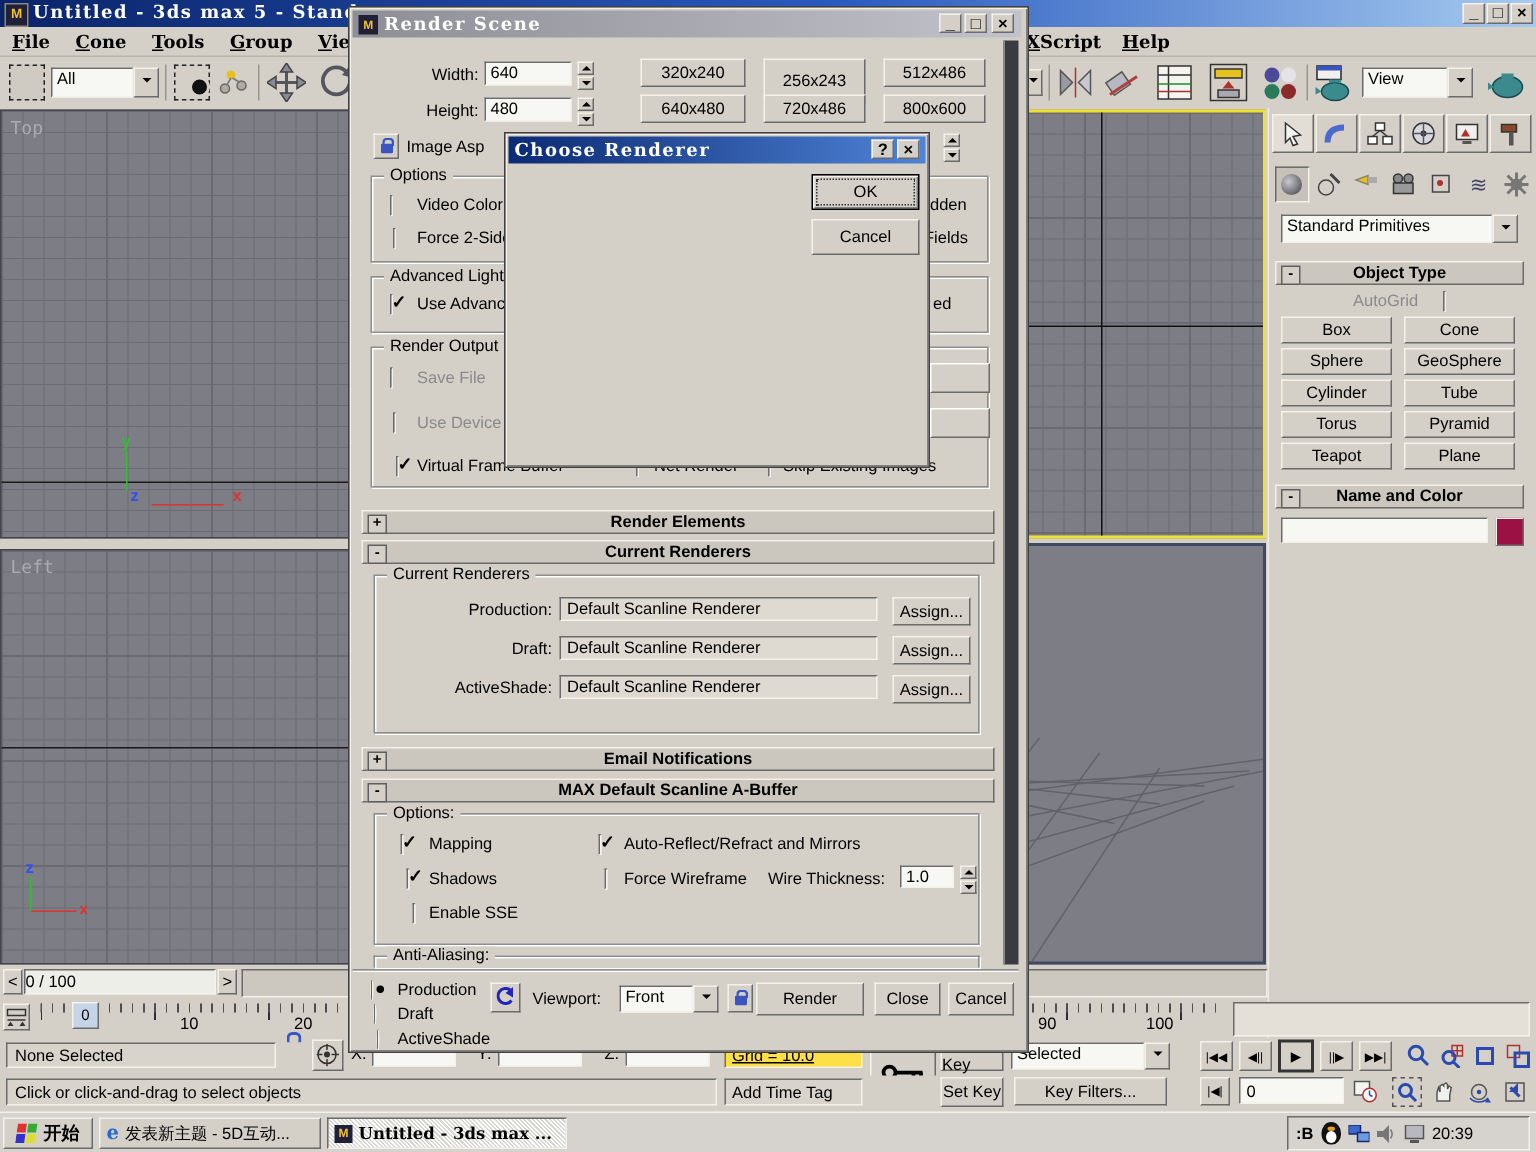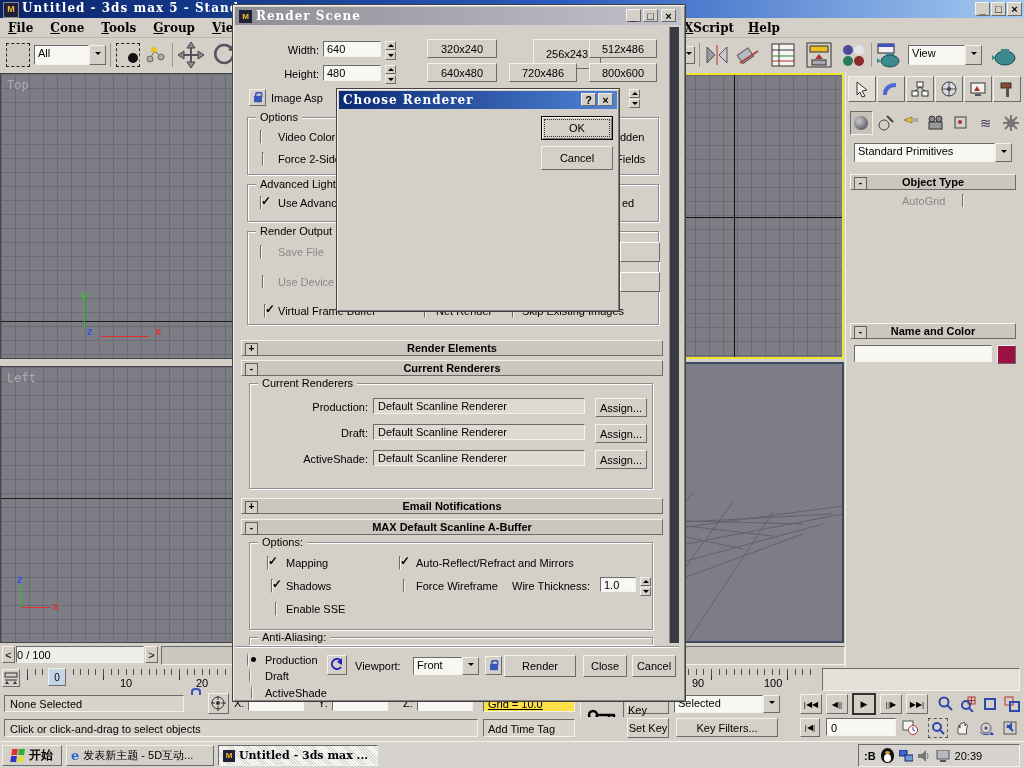--- a/index.html
+++ b/index.html
@@ -335,20 +335,32 @@
     </div>
 
     <div class="roll r a" style="left:4px;top:102px;width:166px;height:16px;">
       <span class="pm">-</span>
       <span>Object Type</span>
     </div>
     <div class="a" style="left:4px;top:122px;width:166px;height:16px;">
       <span class="a lblgray" style="left:52px;top:1px;">AutoGrid</span>
       <span class="cb a" style="left:112px;top:1px;background:#d4d0c8;"></span>
     </div>
+    <div class="a" style="left:8px;top:139px;width:166px;height:106px;">
+      <span class="btn r a" style="left:0;top:0;width:74px;height:18px;">Box</span>
+      <span class="btn r a" style="left:82px;top:0;width:74px;height:18px;">Cone</span>
+      <span class="btn r a" style="left:0;top:21px;width:74px;height:18px;">Sphere</span>
+      <span class="btn r a" style="left:82px;top:21px;width:74px;height:18px;">GeoSphere</span>
+      <span class="btn r a" style="left:0;top:42px;width:74px;height:18px;">Cylinder</span>
+      <span class="btn r a" style="left:82px;top:42px;width:74px;height:18px;">Tube</span>
+      <span class="btn r a" style="left:0;top:63px;width:74px;height:18px;">Torus</span>
+      <span class="btn r a" style="left:82px;top:63px;width:74px;height:18px;">Pyramid</span>
+      <span class="btn r a" style="left:0;top:84px;width:74px;height:18px;">Teapot</span>
+      <span class="btn r a" style="left:82px;top:84px;width:74px;height:18px;">Plane</span>
+    </div>
 
     <div class="roll r a" style="left:4px;top:251px;width:166px;height:16px;">
       <span class="pm">-</span>
       <span>Name and Color</span>
     </div>
     <div class="wfld s a" style="left:8px;top:273px;width:138px;height:17px;"></div>
     <div class="a r" style="left:151px;top:273px;width:17px;height:17px;background:#9c1144;"></div>
   </div>
 
   <div class="a" style="left:0;top:644px;width:845px;height:22px;background:#d4d0c8;">
@@ -562,21 +574,21 @@
     <span class="wfld s a" style="left:90px;top:60px;width:58px;height:16px;padding:1px 3px;">480</span>
     <span class="spin a" style="left:152px;top:60px;">
         <span class="sb">
           <span class="tu"></span>
         </span>
         <span class="sb">
           <span class="td"></span>
         </span>
       </span>
     <span class="btn r a" style="left:194px;top:34px;width:70px;height:19px;">320x240</span>
-    <span class="btn r a" style="left:276px;top:34px;width:68px;height:30px;margin-left:24px;">256x243</span>
+    <span class="btn r a" style="left:276px;top:34px;width:68px;height:30px;">256x243</span>
     <span class="btn r a" style="left:356px;top:34px;width:68px;height:19px;">512x486</span>
     <span class="btn r a" style="left:194px;top:58px;width:70px;height:19px;">640x480</span>
     <span class="btn r a" style="left:276px;top:58px;width:68px;height:19px;">720x486</span>
     <span class="btn r a" style="left:356px;top:58px;width:68px;height:19px;">800x600</span>
 
     <span class="btn r a" style="left:16px;top:84px;width:17px;height:17px;">
         <span class="lock" style="transform:scale(.8);margin-top:2px;"></span>
       </span>
     <span class="a" style="left:38px;top:87px;">Image Asp</span>
     <span class="spin a" style="left:396px;top:84px;">

